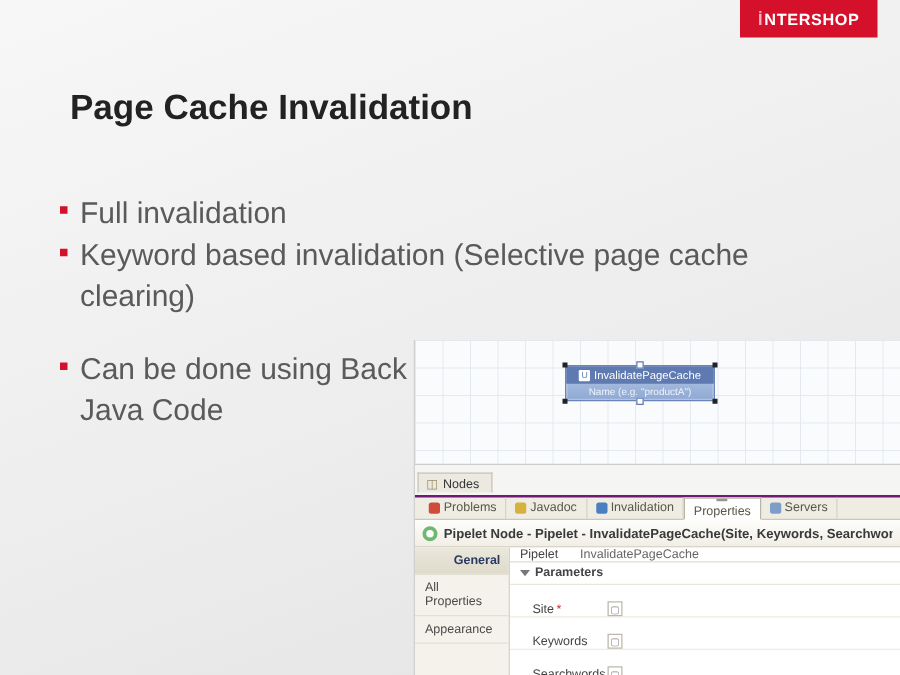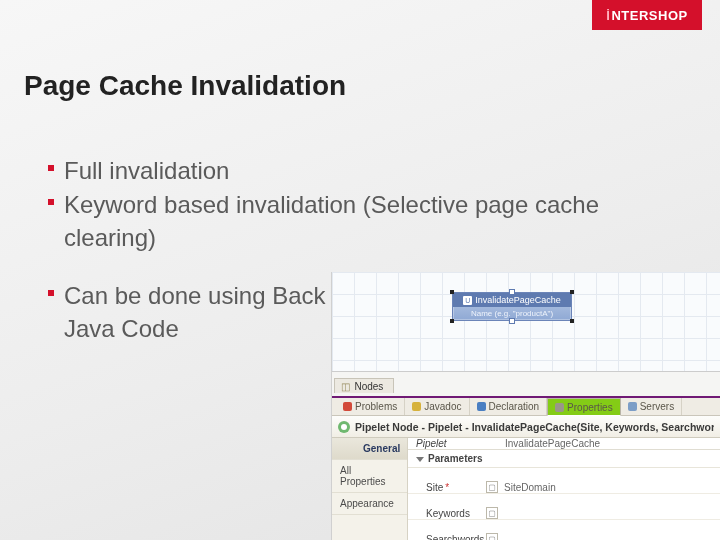--- a/index.html
+++ b/index.html
@@ -21,21 +21,21 @@
     letter-spacing: 0.5px;
     display: flex;
     align-items: center;
     justify-content: center;
     font-family: Arial, sans-serif;
   }
   .brand-bar .dot { color: #ffb0bc; margin-right: 1px; }
 
   h1.title {
     position: absolute;
-    top: 70px; left: 24px;
+    top: 70px; left: 56px;
     font-size: 28px;
     font-weight: bold;
     color: #222;
   }
 
   ul.bullets {
     position: absolute;
     top: 155px; left: 48px;
     width: 560px;
     list-style: none;
@@ -147,25 +147,26 @@
     padding-left: 4px;
   }
   .tabs-row .tab {
     display: flex; align-items: center; gap: 3px;
     padding: 0 7px;
     border-right: 1px solid #d6d2c6;
     color: #5a564a;
     font-size: 10px;
   }
   .tabs-row .tab.active {
-    background: #84cc16;
+    background: #ffffff;
     border: 1px solid #b8b4a6;
     border-bottom: 1px solid #fff;
     margin-bottom: -1px;
     font-weight: normal;
+    flex-direction: column;
   }
   .tabs-row .ticon { width:9px; height:9px; display:inline-block; border-radius:2px; }
   .ic-red { background:#d24a3a; }
   .ic-yel { background:#d6b23c; }
   .ic-blu { background:#4a7fc2; }
   .ic-gry { background:#9a968a; }
   .ic-srv { background:#7c9ec7; }
 
   
   .prop-header {
@@ -219,21 +220,21 @@
     padding-left: 31px;
   }
 
   .prop-content { flex:1; display:flex; flex-direction:column; }
   .pc-head {
     display:flex; align-items:center;
     height: 20px;
     border-bottom: 1px solid #e0ddd2;
     font-size: 10px;
   }
-  .pc-head .lbl { width: 97px; padding-left: 8px; color:#444;font-style:italic; }
+  .pc-head .lbl { width: 56px; padding-left: 8px; color:#444; }
   .pc-head .val { flex:1; color:#666; }
 
   .param-sec {
     padding: 3px 0 3px 8px;
     border-bottom: 1px solid #e8e5da;
   }
   .param-sec .tri {
     display:inline-block; width:0;height:0;
     border-left:4px solid transparent;
     border-right:4px solid transparent;
@@ -306,21 +307,21 @@
     <div class="tab">
         <span class="ticon ic-red"></span>
         <span>Problems</span>
       </div>
     <div class="tab">
         <span class="ticon ic-yel"></span>
         <span>Javadoc</span>
       </div>
     <div class="tab">
         <span class="ticon ic-blu"></span>
-        <span>Declaration</span>
+        <span>Invalidation</span>
       </div>
     <div class="tab active">
         <span class="ticon ic-gry"></span>
         <span>Properties</span>
       </div>
     <div class="tab">
         <span class="ticon ic-srv"></span>
         <span>Servers</span>
       </div>
   </div>
@@ -340,21 +341,20 @@
       <div class="pc-head">
         <div class="lbl">Pipelet</div>
         <div class="val">InvalidatePageCache</div>
       </div>
       <div class="param-sec">
         <span class="tri"></span><span>Parameters</span>
       </div>
       <div class="param-row">
         <div class="plbl"><span>Site</span><span class="pstar">*</span></div>
         <div class="pico">▢</div>
-        <div class="pval">SiteDomain</div>
       </div>
       <div class="param-row">
         <div class="plbl">Keywords</div>
         <div class="pico">▢</div>
         <div class="pval"></div>
       </div>
       <div class="param-row">
         <div class="plbl">Searchwords</div>
         <div class="pico">▢</div>
         <div class="pval"></div>

